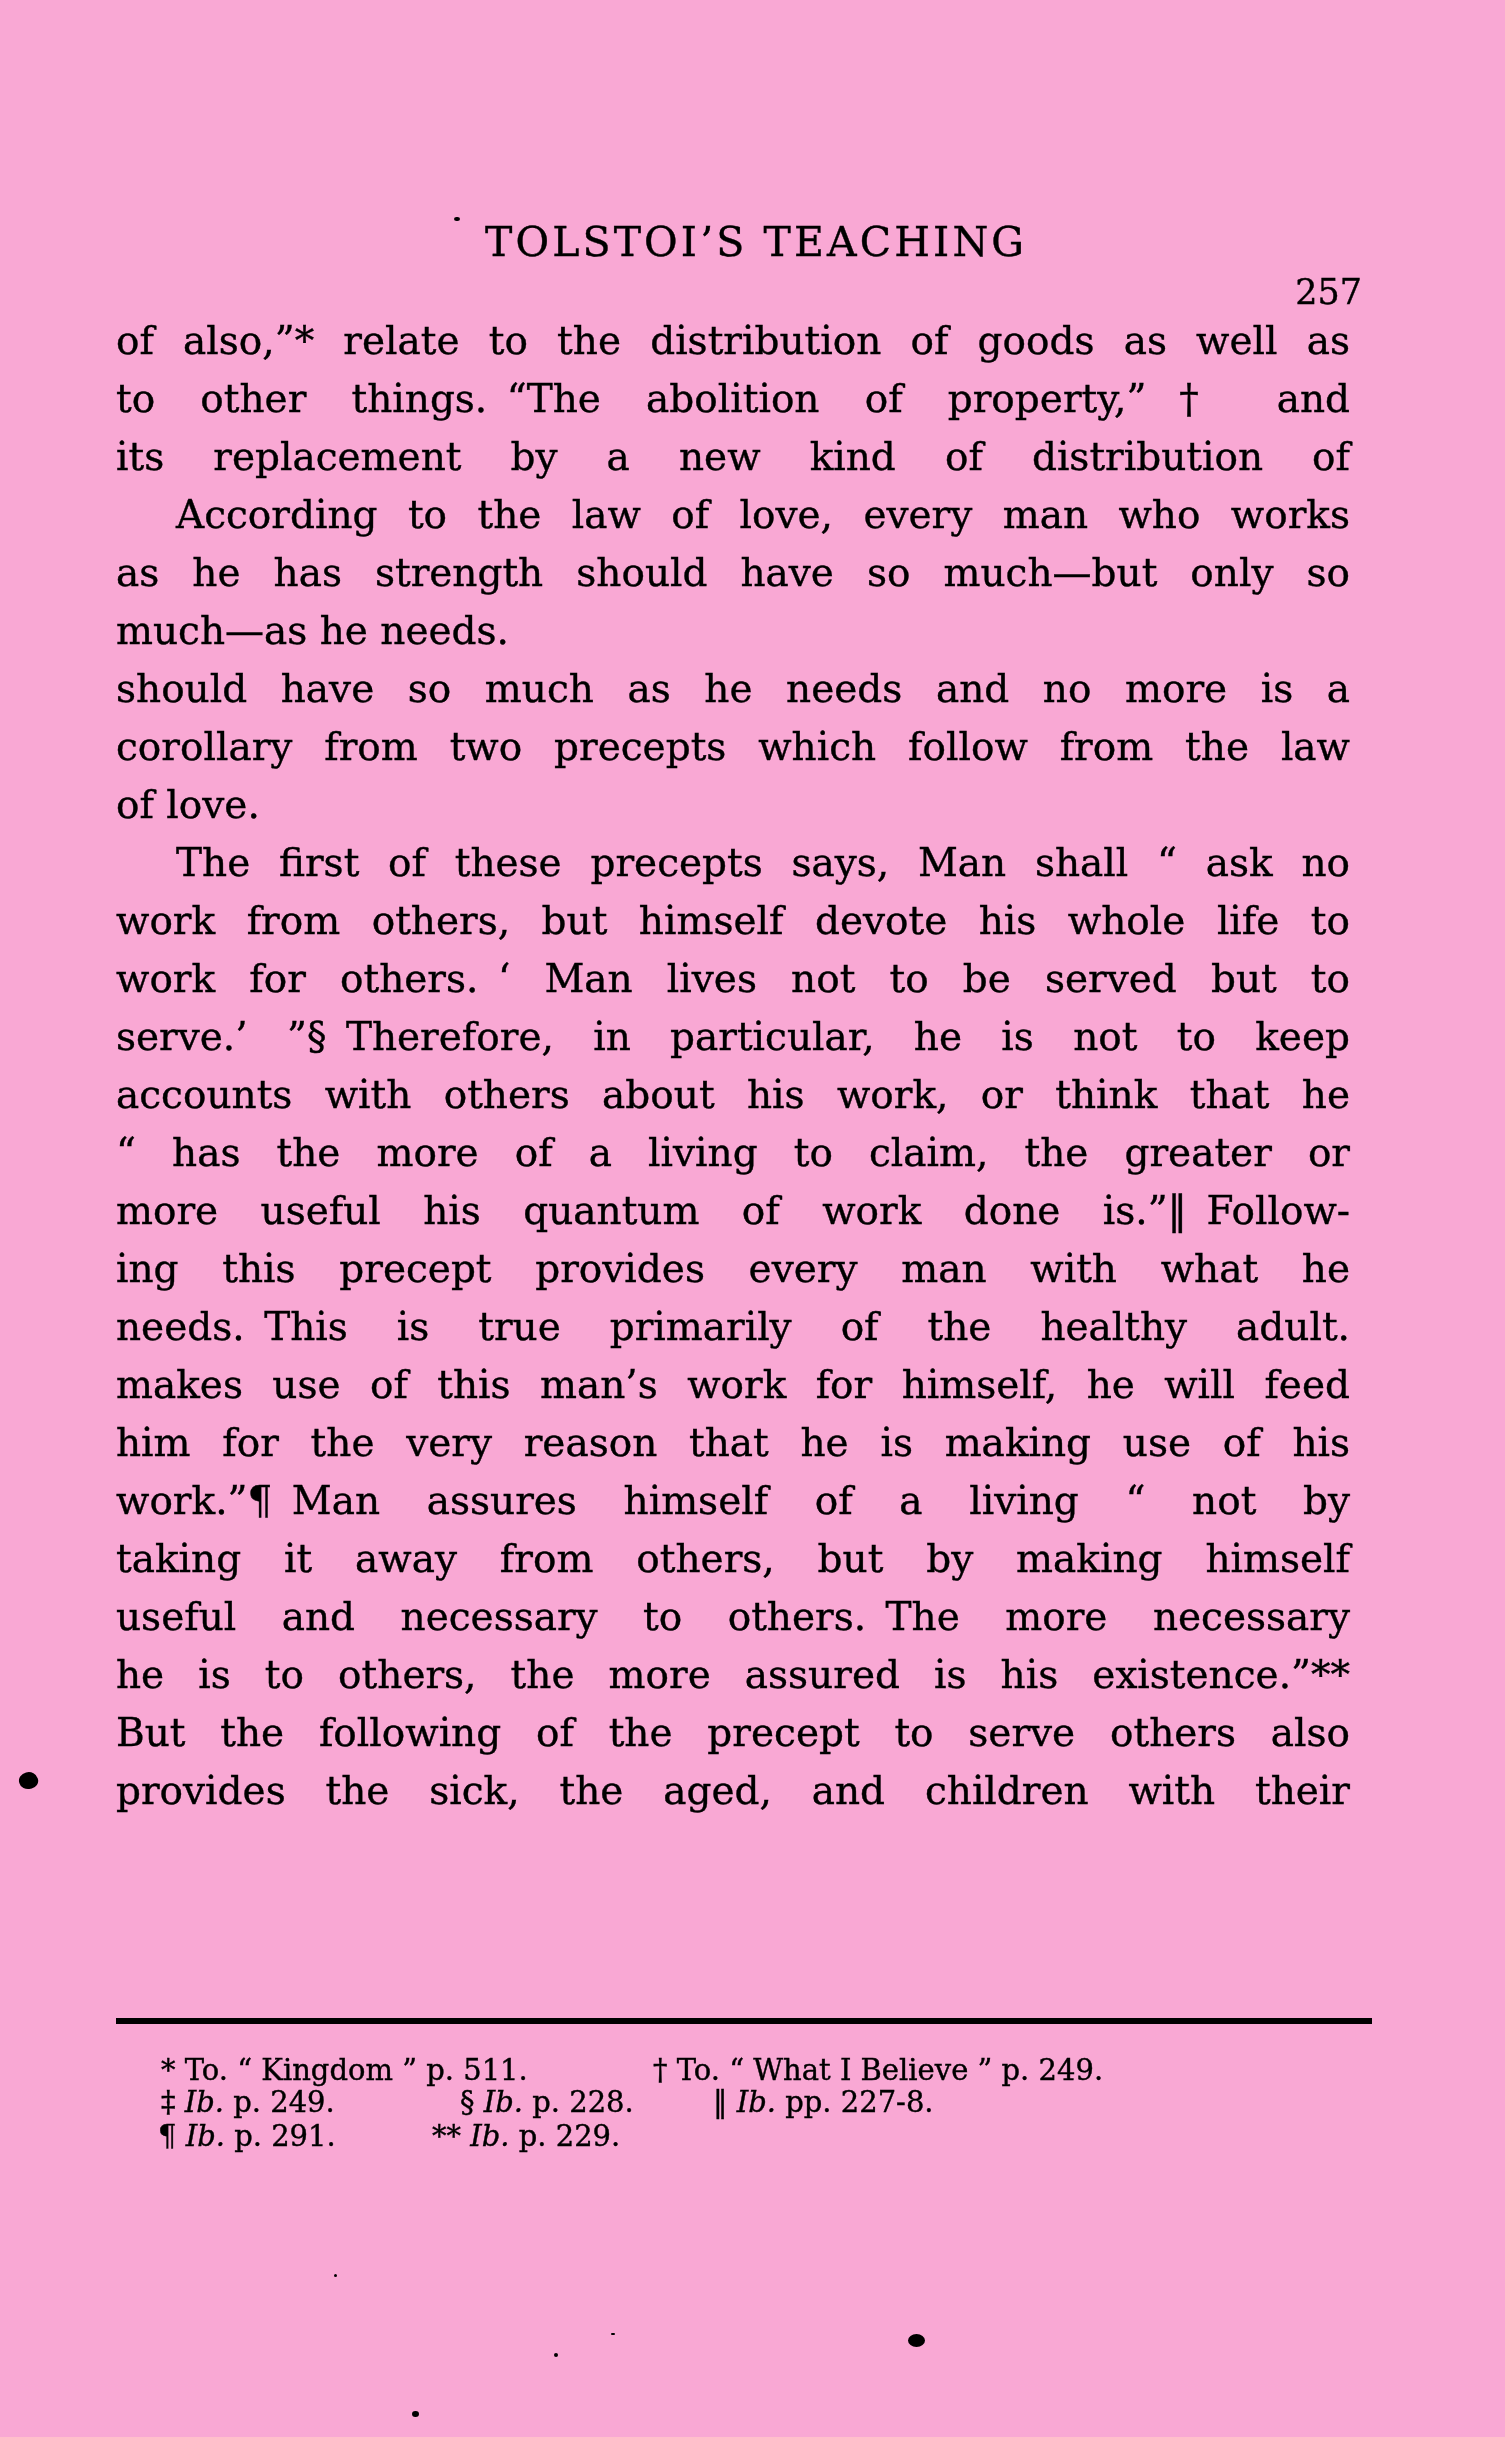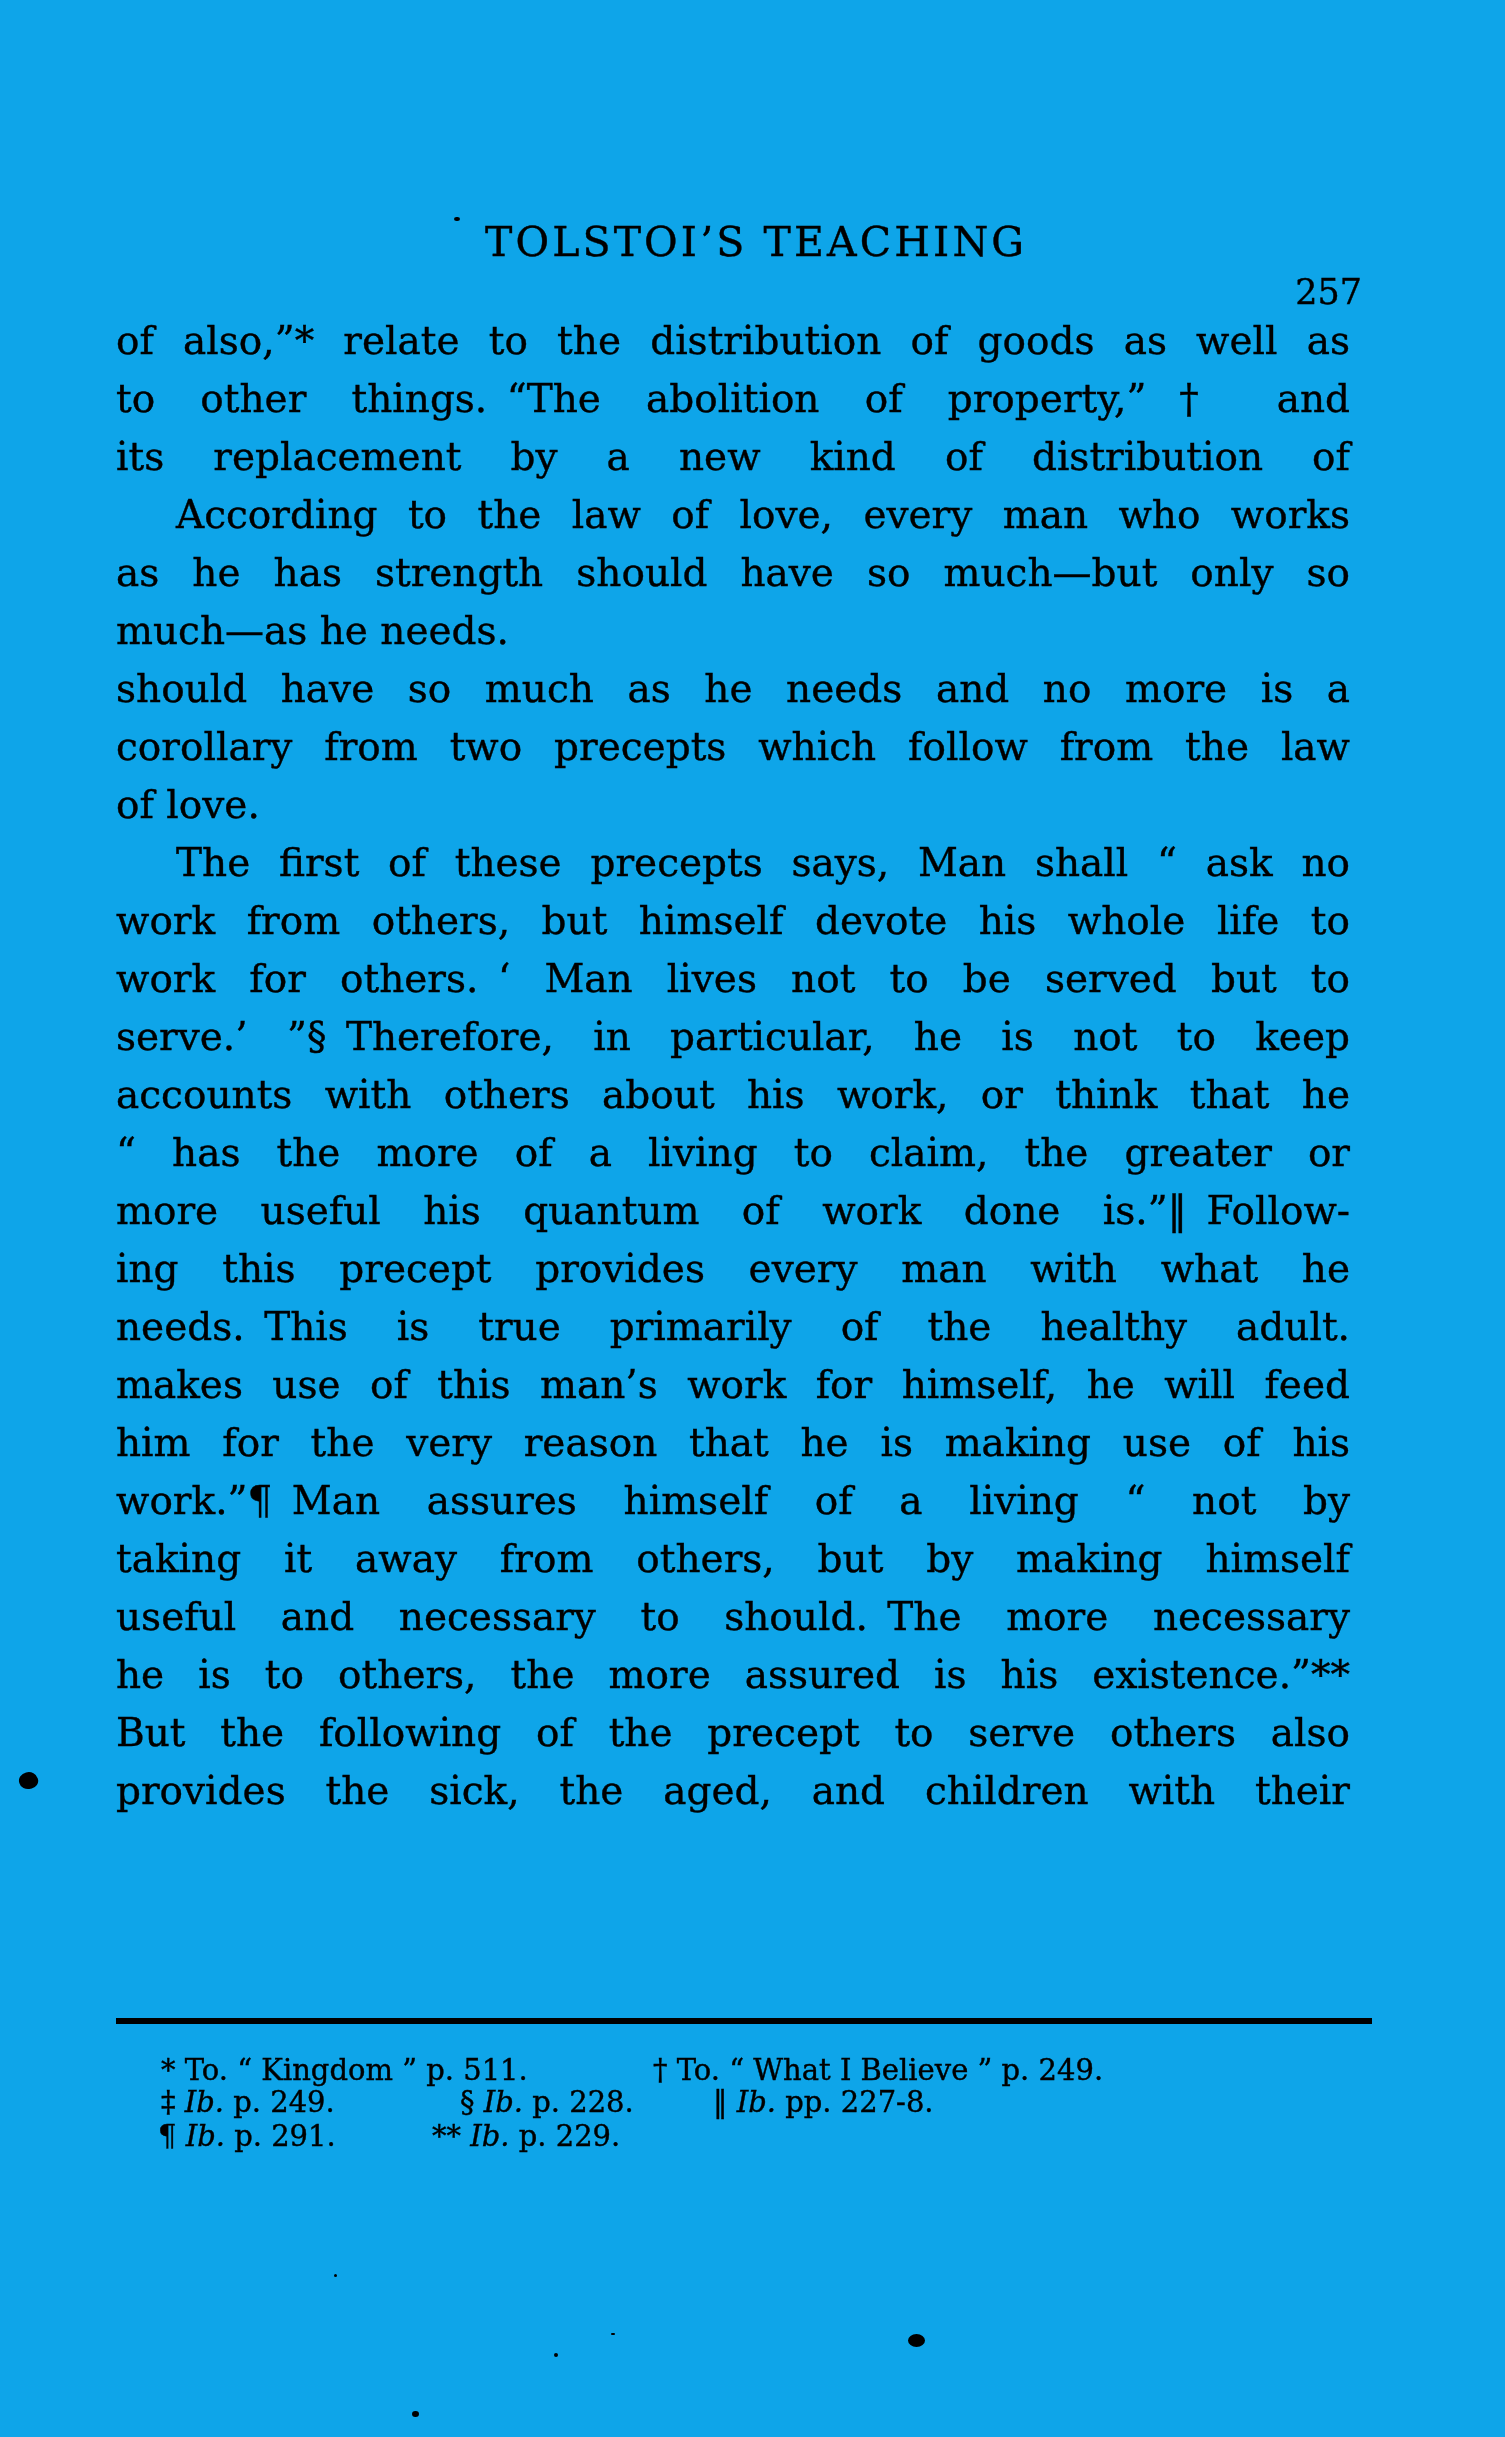--- a/index.html
+++ b/index.html
@@ -1,20 +1,20 @@
 <!DOCTYPE html>
 <html style="font-size:10px"><head>
 <meta charset="utf-8">
 <style>
   html, body { margin: 0; padding: 0; background: #ffffff; }
   .page {
     position: relative;
     width: 1506px;
     height: 2438px;
-    background: #0ea5e9;
+    background: #f9a8d4;
     color: #000000;
     font-family: "DejaVu Serif", serif;
     overflow: hidden;
     -webkit-text-stroke: 0.4px #000000;
   }
   
   .running-head {
     position: absolute;
     left: 485px;
     top: 220px;
@@ -115,21 +115,21 @@
     <div class="ln">serve.’ ”§ Therefore, in particular, he is not to keep</div>
     <div class="ln">accounts with others about his work, or think that he</div>
     <div class="ln">“ has the more of a living to claim, the greater or</div>
     <div class="ln">more useful his quantum of work done is.”‖ Follow-</div>
     <div class="ln">ing this precept provides every man with what he</div>
     <div class="ln">needs. This is true primarily of the healthy adult.</div>
     <div class="ln">makes use of this man’s work for himself, he will feed</div>
     <div class="ln">him for the very reason that he is making use of his</div>
     <div class="ln">work.”¶ Man assures himself of a living “ not by</div>
     <div class="ln">taking it away from others, but by making himself</div>
-    <div class="ln">useful and necessary to should. The more necessary</div>
+    <div class="ln">useful and necessary to others. The more necessary</div>
     <div class="ln">he is to others, the more assured is his existence.”**</div>
     <div class="ln">But the following of the precept to serve others also</div>
     <div class="ln">provides the sick, the aged, and children with their</div>
   </div>
 
   <div class="fn-rule"></div>
 
   <div>
     <span class="fn fn-r1c1"><span class="mk">*</span><span class="it"></span><span> To. “ Kingdom ” p. 511.</span></span>
     <span class="fn fn-r1c2"><span class="mk">†</span><span class="it"></span><span> To. “ What I Believe ” p. 249.</span></span>

